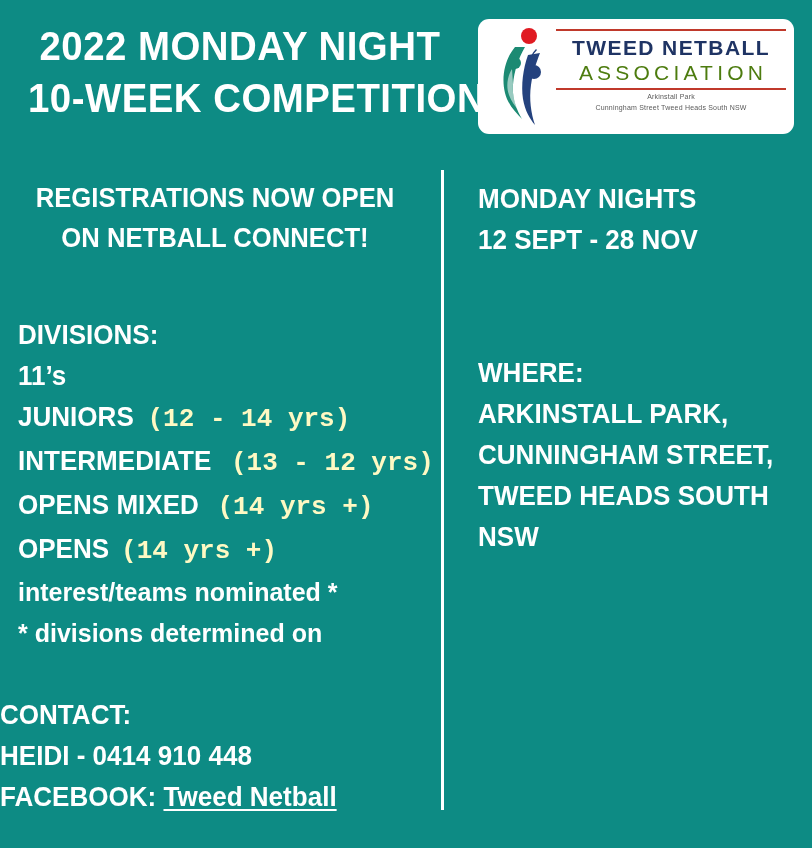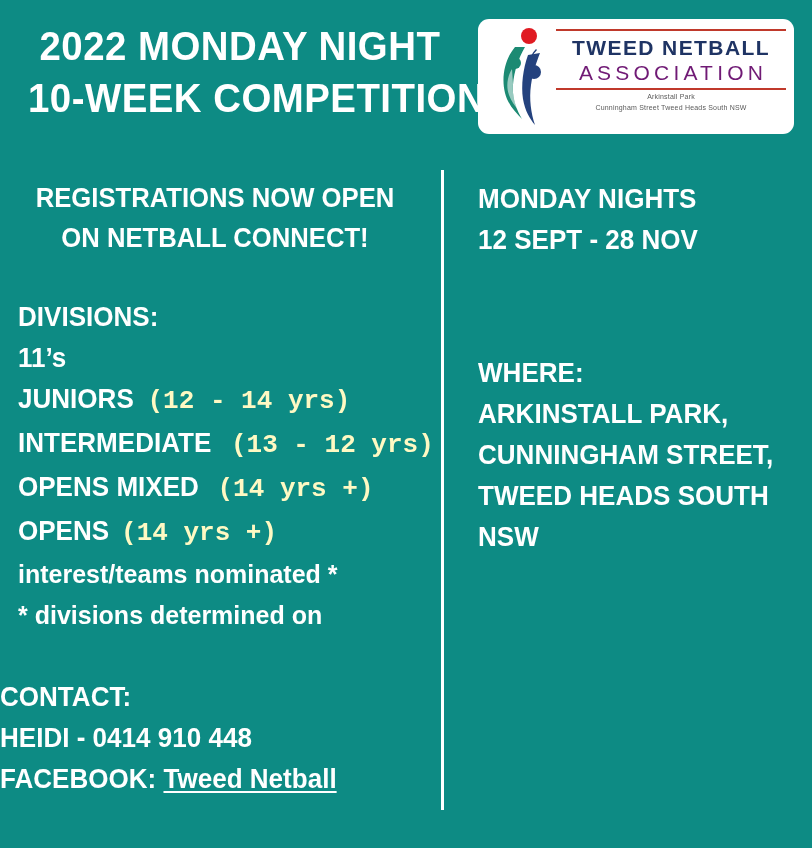--- a/index.html
+++ b/index.html
@@ -97,21 +97,21 @@
     letter-spacing: 1.4px;
     text-align: center;
     white-space: nowrap;
   }
 
   .logo-sub {
     font-family: "Liberation Sans", sans-serif;
     font-weight: normal;
     font-size: 21px;
     line-height: 25px;
-    color: #701a75;
+    color: #4d7c0f;
     letter-spacing: 4.2px;
     text-align: center;
     white-space: nowrap;
     padding-left: 4px;
   }
 
   .logo-addr {
     text-align: center;
     color: #5a5a5a;
     font-family: "Liberation Sans", sans-serif;
@@ -162,21 +162,21 @@
     padding: 0 14px;
   }
   .reg-head .cond {
     font-size: 27px;
     line-height: 40px;
     display: block;
     transform: scaleX(0.95);
     transform-origin: center center;
   }
 
-  .left-body { padding-left: 18px; margin-top: 38px; }
+  .left-body { padding-left: 18px; margin-top: 56px; }
 
   .line {
     font-size: 28px;
     line-height: 41px;
     white-space: nowrap;
     color: #ffffff;
   }
 
   .line .cond {
     font-size: 28px;

